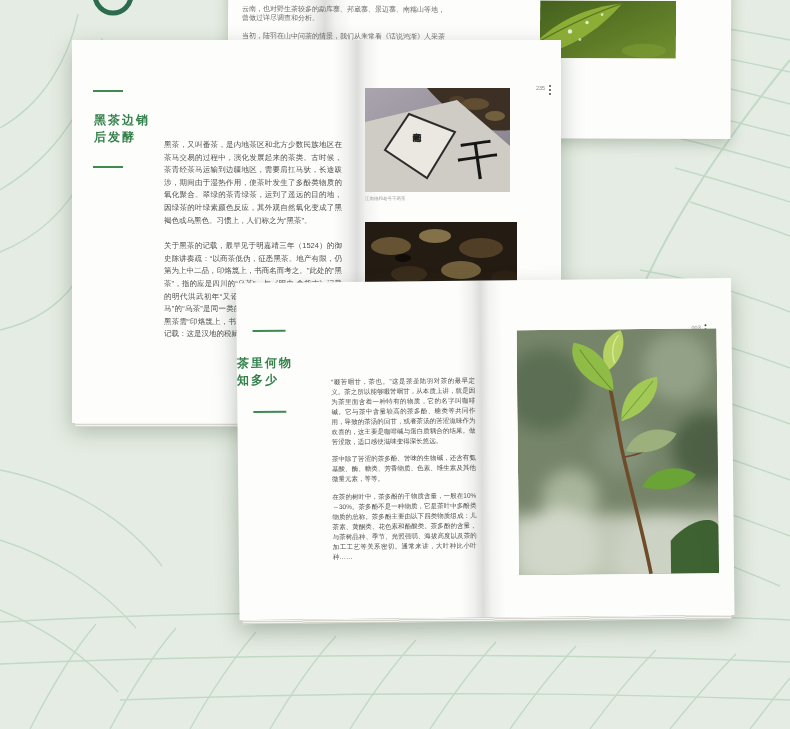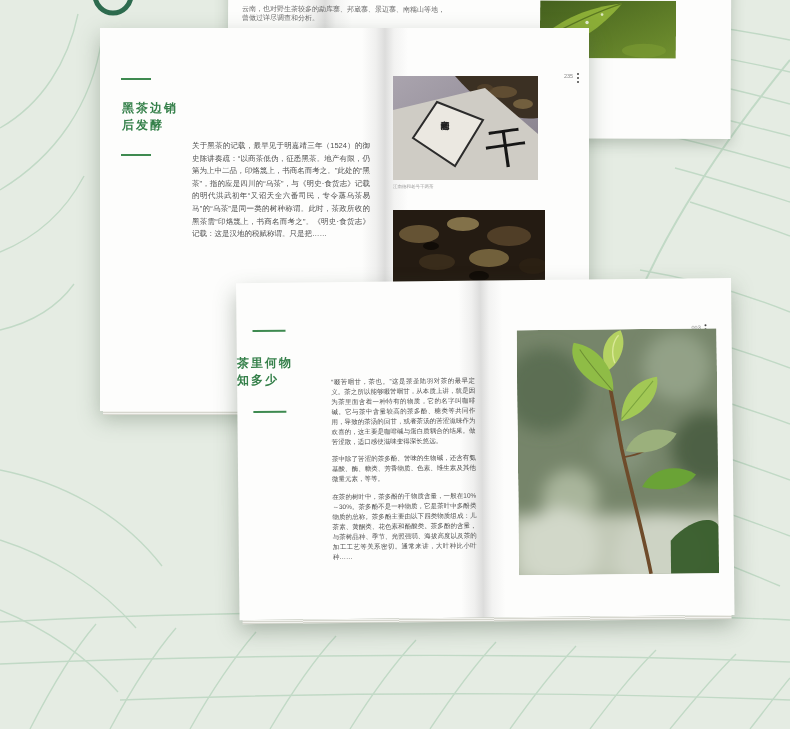--- a/index.html
+++ b/index.html
@@ -2,22 +2,22 @@
 <html><head>
 <meta charset="utf-8">
 <style>
   html,body{margin:0;padding:0;}
   #stage{position:relative;width:790px;height:729px;overflow:hidden;
          background:#e5ece3;font-family:"Liberation Sans",sans-serif;}
   #bg-pattern{position:absolute;left:0;top:0;z-index:0;}
   .spread{position:absolute;background:#fdfdfc;}
   .spread-top{left:228px;top:-80px;width:503px;height:218px;z-index:1;
               box-shadow:0 5px 14px rgba(70,90,70,.30);transform:rotate(.25deg);}
-  .spread-middle{left:72px;top:28px;width:489px;height:383px;z-index:2;
-              box-shadow:0 8px 20px rgba(66,88,66,.35);margin-left:28px;}
+  .spread-middle{left:72px;top:40px;width:489px;height:383px;z-index:2;
+              box-shadow:0 8px 20px rgba(66,88,66,.35);}
   .spread-bottom{left:236px;top:278px;width:495px;height:337px;z-index:3;
               box-shadow:0 10px 22px rgba(60,80,60,.38);
               transform:rotate(-.6deg);transform-origin:top right;}
   .gutter{position:absolute;top:0;height:100%;pointer-events:none;
           background:linear-gradient(90deg,rgba(255,255,255,0) 0%,rgba(120,120,120,.10) 30%,
           rgba(90,90,90,.20) 50%,rgba(120,120,120,.08) 70%,rgba(255,255,255,0) 100%);}
   .page-stack{position:absolute;left:3px;right:3px;bottom:-4px;height:4px;
           background:repeating-linear-gradient(180deg,#f2f2ee 0 1px,#d7d7cf 1px 2px);}
   .green-rule{position:absolute;height:2px;}
   .chapter-title{position:absolute;font-family:"Liberation Serif",serif;font-weight:bold;
@@ -125,20 +125,21 @@
     <div class="page-stack"></div>
 
     <div class="green-rule" style="left:21px;top:50px;width:30px;background:#3e8a50;"></div>
     <div class="chapter-title" style="left:22px;top:72px;color:#35804a;">
       <div>黑茶边销</div>
       <div>后发酵</div>
     </div>
     <div class="green-rule" style="left:21px;top:126px;width:30px;background:#3e8a50;"></div>
 
     <div class="body-col ms-col" style="left:92px;top:99px;width:178px;">
+      <p class="p1">黑茶，又叫番茶，是内地茶区和北方少数民族地区在茶马交易的过程中，演化发展起来的茶类。古时候，茶青经茶马运输到边疆地区，需要肩扛马驮，长途跋涉，期间由于湿热作用，使茶叶发生了多酚类物质的氧化聚合。翠绿的茶青绿茶，运到了遥远的目的地，因绿茶的叶绿素颜色反应，其外观自然氧化变成了黑褐色或乌黑色。习惯上，人们称之为“黑茶”。</p>
       <p class="p2">关于黑茶的记载，最早见于明嘉靖三年（1524）的御史陈讲奏疏：“以商茶低伪，征悉黑茶。地产有限，仍第为上中二品，印烙篾上，书商名而考之。”此处的“黑茶”，指的应是四川的“乌茶”，与《明史·食货志》记载的明代洪武初年“又诏天全六番司民，专令蒸乌茶易马”的“乌茶”是同一类的树种称谓。此时，茶政所收的黑茶需“印烙篾上，书商名而考之”。《明史·食货志》记载：这是汉地的税赋称谓。只是把……</p>
     </div>
 
     <div class="corner-mark" style="left:464px;top:45px;">
       <span class="pagenum">235</span>
       <span class="dotcol">
           <span></span>
           <span></span>
           <span></span>
         </span>

